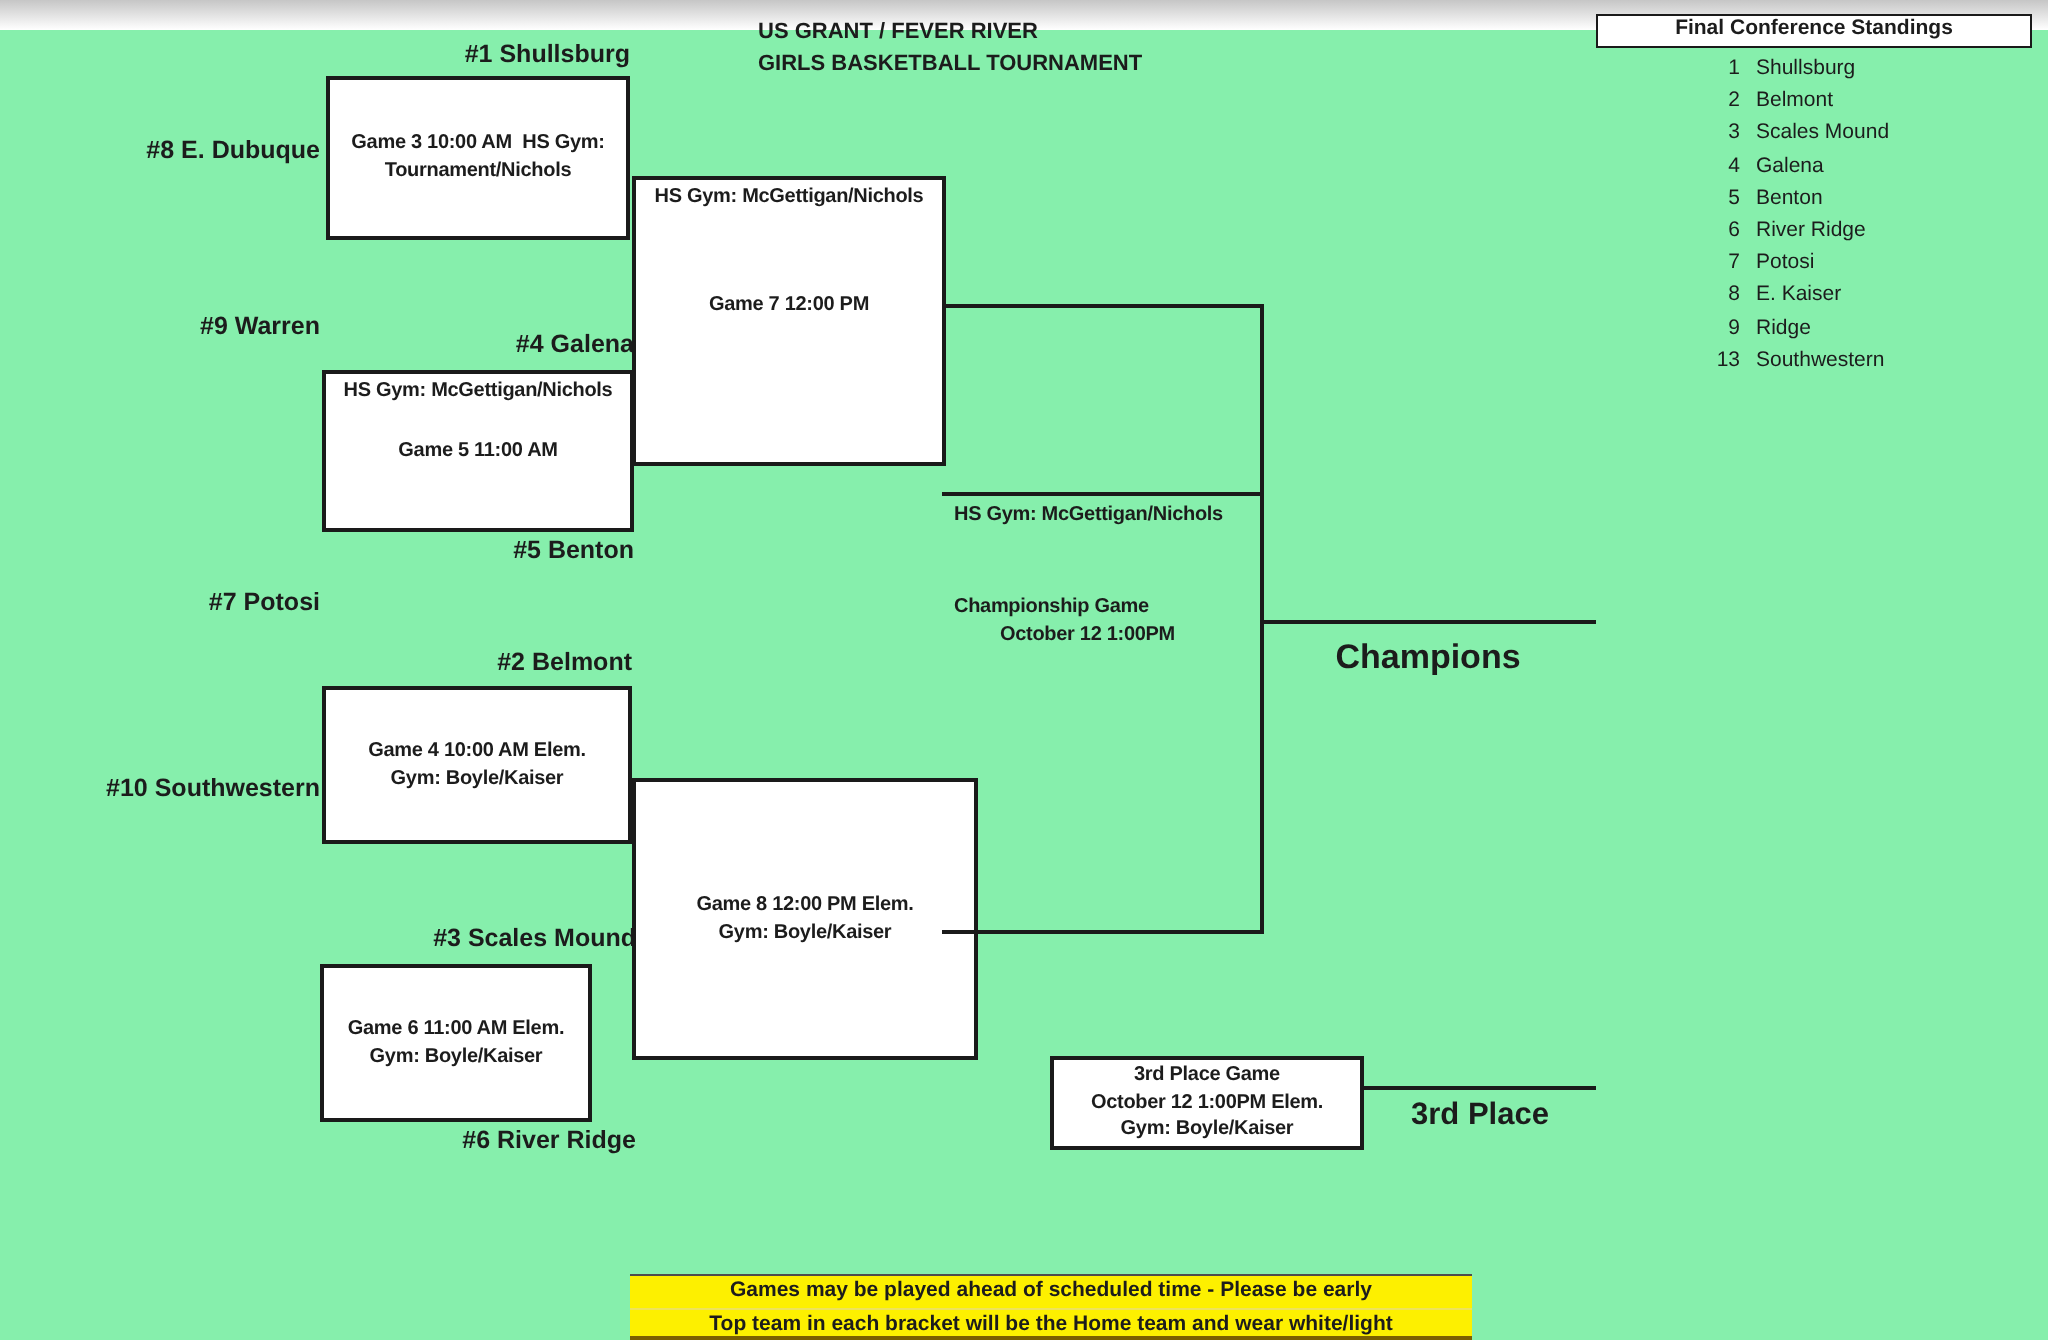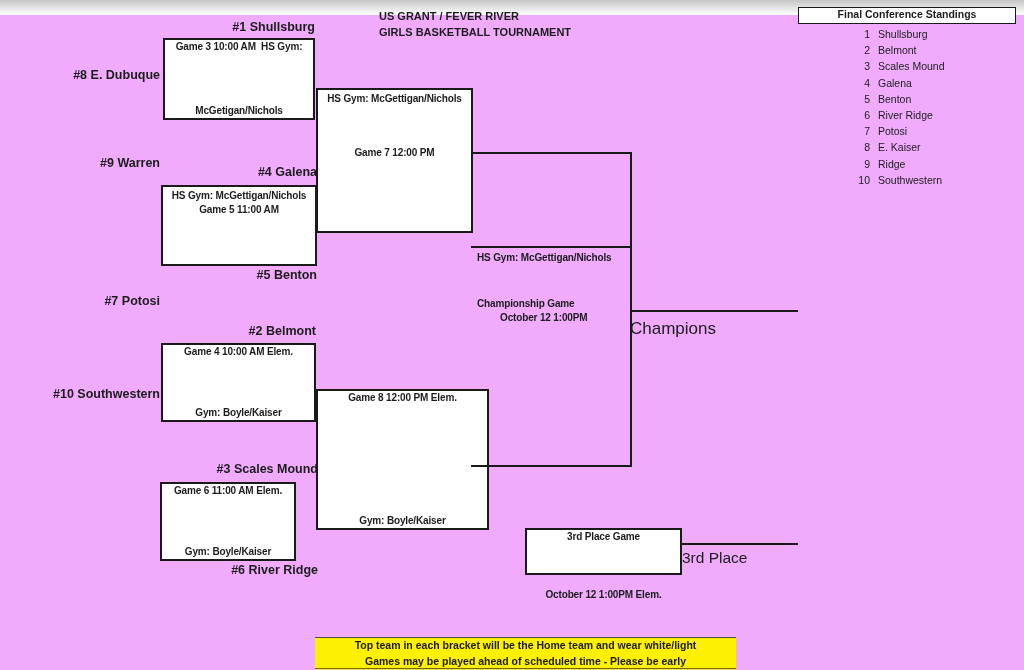--- a/index.html
+++ b/index.html
@@ -1,30 +1,30 @@
 <!DOCTYPE html>
 <html><head>
 <meta charset="utf-8">
 <style>
   html,body{margin:0;padding:0;background:#fff;}
   .page{
-    position:relative;width:1024px;height:670px;background:#f0abfc;
+    position:relative;width:1024px;height:670px;background:#86efac;
     font-family:"Liberation Sans",sans-serif;color:#1c1c1c;overflow:hidden;
   }
   .top-shadow{position:absolute;left:0;top:0;width:1024px;height:15px;
     background:linear-gradient(to bottom,#c6c6c6,#ffffff);}
   .box{position:absolute;border:2px solid #1a1a1a;background:#fff;box-sizing:border-box;}
   .hline{position:absolute;height:2px;background:#1a1a1a;}
   .vline{position:absolute;width:2px;background:#1a1a1a;}
   .team{position:absolute;font-weight:bold;font-size:12.5px;line-height:13px;text-align:right;white-space:nowrap;}
   .ginfo{font-weight:bold;font-size:10px;line-height:14px;text-align:center;
     letter-spacing:-0.15px;white-space:pre-wrap;}
-  .flexc{display:flex;flex-direction:column;justify-content:space-between;align-items:center;gap:44px;}
+  .flexc{display:flex;flex-direction:column;justify-content:center;align-items:center;}
   .title{position:absolute;left:379px;top:8px;font-weight:bold;font-size:11px;line-height:16px;white-space:nowrap;}
-  .winner-label{position:absolute;font-weight:normal;text-align:left;white-space:nowrap;}
+  .winner-label{position:absolute;font-weight:bold;text-align:center;white-space:nowrap;}
   .standings-header{position:absolute;left:798px;top:7px;width:218px;height:17px;
     border:1.5px solid #1a1a1a;box-sizing:border-box;background:#fff;
     font-weight:bold;font-size:10.5px;line-height:13px;text-align:center;}
   .st-row{position:absolute;left:830px;width:190px;height:14px;display:flex;
     font-size:10.5px;line-height:14px;}
   .st-rank{width:40px;text-align:right;}
   .st-team{margin-left:8px;white-space:nowrap;}
   .notes-header{position:absolute;left:315px;top:638px;width:421px;text-align:center;
     font-weight:bold;font-size:10.5px;line-height:14px;}
   .notes-box{position:absolute;left:315px;top:637px;width:421px;height:33px;
@@ -77,45 +77,45 @@
     </div>
   <div class="st-row" style="top:140.4px">
       <span class="st-rank">8</span>
       <span class="st-team">E. Kaiser</span>
     </div>
   <div class="st-row" style="top:156.6px">
       <span class="st-rank">9</span>
       <span class="st-team">Ridge</span>
     </div>
   <div class="st-row" style="top:172.8px">
-      <span class="st-rank">10</span>
+      <span class="st-rank">13</span>
       <span class="st-team">Southwestern</span>
     </div>
 
   <div class="team" style="left:4px;top:69px;width:156px">#8 E. Dubuque</div>
   <div class="team" style="left:4px;top:157px;width:156px">#9 Warren</div>
   <div class="team" style="left:163px;top:21px;width:152px">#1 Shullsburg</div>
   <div class="team" style="left:161px;top:166px;width:156px">#4 Galena</div>
   <div class="team" style="left:161px;top:269px;width:156px">#5 Benton</div>
 
   <div class="team" style="left:3px;top:295px;width:157px">#7 Potosi</div>
   <div class="team" style="left:3px;top:388px;width:157px">#10 Southwestern</div>
   <div class="team" style="left:161px;top:325px;width:155px">#2 Belmont</div>
   <div class="team" style="left:160px;top:463px;width:158px">#3 Scales Mound</div>
   <div class="team" style="left:160px;top:564px;width:158px">#6 River Ridge</div>
 
 
   <div class="box flexc" style="left:163px;top:38px;width:152px;height:82px">
     <div class="ginfo">Game 3 10:00 AM  HS Gym:</div>
-    <div class="ginfo">McGetigan/Nichols</div>
+    <div class="ginfo">Tournament/Nichols</div>
   </div>
 
   <div class="box" style="left:161px;top:185px;width:156px;height:81px">
     <div class="ginfo" style="margin-top:2px">HS Gym: McGettigan/Nichols</div>
-    <div class="ginfo" style="">Game 5 11:00 AM</div>
+    <div class="ginfo" style="margin-top:16px">Game 5 11:00 AM</div>
   </div>
 
   <div class="box" style="left:316px;top:88px;width:157px;height:145px">
     <div class="ginfo" style="margin-top:2px">HS Gym: McGettigan/Nichols</div>
     <div class="ginfo" style="margin-top:40px">Game 7 12:00 PM</div>
   </div>
 
 
   <div class="box flexc" style="left:161px;top:343px;width:155px;height:79px">
     <div class="ginfo">Game 4 10:00 AM Elem.</div>
@@ -146,17 +146,17 @@
   <div class="box flexc" style="left:525px;top:528px;width:157px;height:47px">
     <div class="ginfo" style="line-height:13.5px">3rd Place Game</div>
     <div class="ginfo" style="line-height:13.5px">October 12 1:00PM Elem.</div>
     <div class="ginfo" style="line-height:13.5px">Gym: Boyle/Kaiser</div>
   </div>
   <div class="hline" style="left:680px;top:543px;width:118px"></div>
   <div class="winner-label" style="left:682px;top:549px;width:116px;font-size:15.5px">3rd Place</div>
 
   <div class="notes-header">Tournament Notes</div>
   <div class="notes-box">
+    <div class="note-line first">Games may be played ahead of scheduled time - Please be early</div>
     <div class="note-line">Top team in each bracket will be the Home team and wear white/light</div>
-    <div class="note-line first">Games may be played ahead of scheduled time - Please be early</div>
   </div>
 
 </div>
 
 </body></html>

